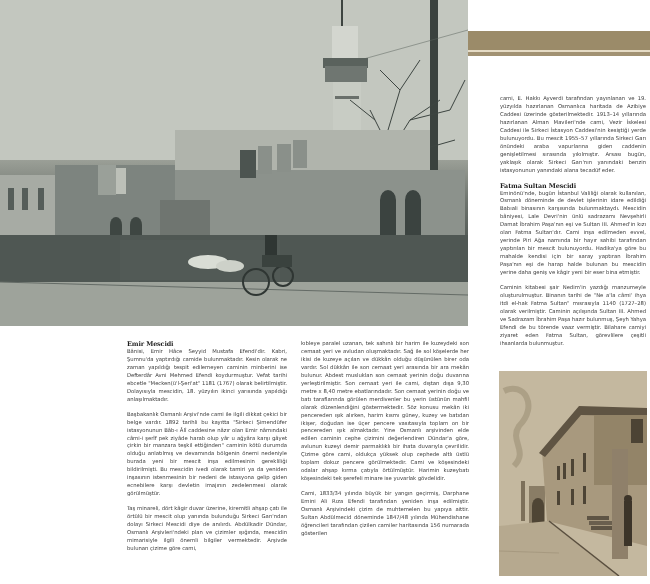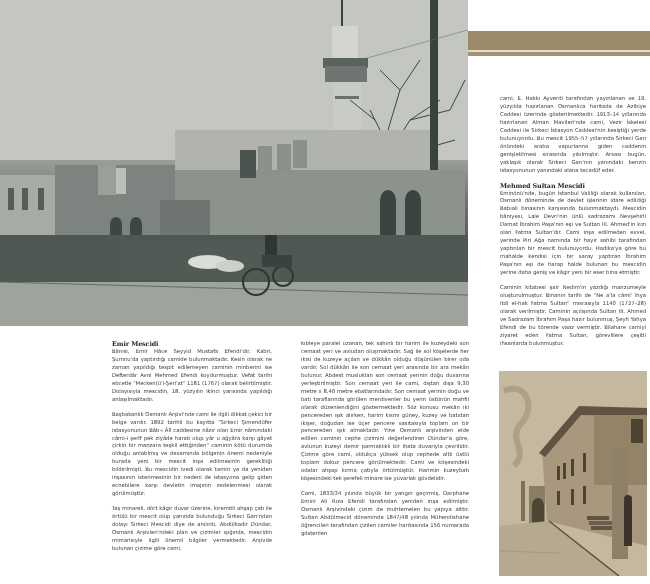--- a/index.html
+++ b/index.html
@@ -14,21 +14,21 @@
   .main-photo svg { position: absolute; left: 0; top: 0; width: 100%; height: 100%; }
 
   
   .band-top { position: absolute; left: 468px; top: 31px; width: 182px; height: 19px; background: #9b8b69; }
   .band-line { position: absolute; left: 468px; top: 50px; width: 182px; height: 2px; background: #e6dcc6; }
   .band-bottom { position: absolute; left: 468px; top: 52px; width: 182px; height: 4px; background: #a29273; }
 
   
   .col { position: absolute; font-size: 5.3px; line-height: 7.95px; text-align: justify; color: #3a3a3a; letter-spacing: -0.02px; }
   .col p { margin-bottom: 7px; }
-  .col-1 { left: 112px; top: 340px; width: 160px; }
+  .col-1 { left: 127px; top: 340px; width: 160px; }
   .col-2 { left: 301px; top: 340px; width: 168px; }
   .col-3 { left: 500px; top: 95px; width: 146px; }
 
   .heading {
     font-family: "DejaVu Serif", serif; font-weight: bold; font-size: 6.4px; line-height: 8px;
     color: #1d1d1d; letter-spacing: -0.1px; display: block; margin-bottom: 0;
   }
 
   
   .side-photo {
@@ -108,21 +108,21 @@
   <p>Taş minareli, dört kâgir duvar üzerine, kiremitli ahşap çatı ile örtülü bir mescit olup yanında bulunduğu Sirkeci Garı'ndan dolayı Sirkeci Mescidi diye de anılırdı. Abdülkadir Dündar, Osmanlı Arşivleri'ndeki plan ve çizimler ışığında, mescidin mimarisiyle ilgili önemli bilgiler vermektedir. Arşivde bulunan çizime göre cami,</p>
 </div>
 
 <div class="col col-2">
   <p>kıbleye paralel uzanan, tek sahınlı bir harim ile kuzeydeki son cemaat yeri ve avludan oluşmaktadır. Sağ ile sol köşelerde her ikisi de kuzeye açılan ve dükkân olduğu düşünülen birer oda vardır. Sol dükkân ile son cemaat yeri arasında bir ara mekân bulunur. Abdest musluklan son cemaat yerinin doğu duvarına yerleştirilmiştir. Son cemaat yeri ile cami, dıştan dışa 9,30 metre x 8,40 metre ebatlarındadır. Son cemaat yerinin doğu ve batı taraflarında görülen merdivenler bu yerin üstünün mahfil olarak düzenlendiğini göstermektedir. Söz konusu mekân iki pencereden ışık alırken, harim kısmı güney, kuzey ve batıdan ikişer, doğudan ise üçer pencere vasıtasıyla toplam on bir pencereden ışık almaktadır. Yine Osmanlı arşivinden elde edilen caminin cephe çizimini değerlendiren Dündar'a göre, avlunun kuzeyi demir parmaklıklı bir ihata duvarıyla çevrilidir. Çizime göre cami, oldukça yüksek olup cephede altlı üstlü toplam dokuz pencere görülmektedir. Cami ve köşesindeki odalar ahşap kırma çatıyla örtülmüştür. Harimin kuzeybatı köşesindeki tek şerefeli minare ise yuvarlak gövdelidir.</p>
   <p>Cami, 1833/34 yılında büyük bir yangın geçirmiş, Darphane Emini Ali Rıza Efendi tarafından yeniden inşa edilmiştir. Osmanlı Arşivindeki çizim de muhtemelen bu yapıya aittir. Sultan Abdülmecid döneminde 1847/48 yılında Mühendishane öğrencileri tarafından çizilen camiler haritasında 156 numarada gösterilen</p>
 </div>
 
 <div class="col col-3">
   <p>cami, E. Hakkı Ayverdi tarafından yayınlanan ve 19. yüzyılda hazırlanan Osmanlıca haritada de Azibiye Caddesi üzerinde gösterilmektedir. 1913–14 yıllarında hazırlanan Alman Mavileri'nde cami, Vezir İskelesi Caddesi ile Sirkeci İstasyon Caddesi'nin kesiştiği yerde bulunuyordu. Bu mescit 1955–57 yıllarında Sirkeci Garı önündeki araba vapurlarına giden caddenin genişletilmesi sırasında yıkılmıştır. Arsası bugün, yaklaşık olarak Sirkeci Garı'nın yanındaki benzin istasyonunun yanındaki alana tecadüf eder.</p>
-  <span class="heading">Mehmed Sultan Mescidi</span>
+  <span class="heading">Fatma Sultan Mescidi</span>
   <p>Eminönü'nde, bugün İstanbul Valiliği olarak kullanılan, Osmanlı döneminde de devlet işlerinin idare edildiği Babıali binasının karşısında bulunmaktaydı. Mescidin bâniyesi, Lale Devri'nin ünlü sadrazamı Nevşehirli Damat İbrahim Paşa'nın eşi ve Sultan III. Ahmed'in kızı olan Fatma Sultan'dır. Cami inşa edilmeden evvel, yerinde Piri Ağa namında bir hayır sahibi tarafından yaptırılan bir mescit bulunuyordu. Hadika'ya göre bu mahalde kendisi için bir saray yaptıran İbrahim Paşa'nın eşi de harap halde bulunan bu mescidin yerine daha geniş ve kâgir yeni bir eser bina etmiştir.</p>
   <p>Caminin kitabesi şair Nedim'in yazdığı manzumeyle oluşturulmuştur. Binanın tarihi de "Ne a'la câmi' ihya itdi el-hak Fatma Sultan" mısrasıyla 1140 (1727–28) olarak verilmiştir. Caminin açılışında Sultan III. Ahmed ve Sadrazam İbrahim Paşa hazır bulunmuş, Şeyh Yahya Efendi de bu törende vaaz vermiştir. Bilahare camiyi ziyaret eden Fatma Sultan, görevlilere çeşitli ihsanlarda bulunmuştur.</p>
 </div>
 
 <div class="side-photo">
   <svg viewBox="0 0 148 205" preserveAspectRatio="none">
     <rect x="0" y="0" width="148" height="205" fill="#c4b89f"></rect>
     <path d="M5 20 C25 10, 40 35, 20 55 C10 70, 30 80, 15 95" stroke="#9c8f76" stroke-width="6" fill="none" opacity="0.6"></path>
 
     <rect x="22" y="110" width="4" height="40" fill="#7d705a"></rect>

